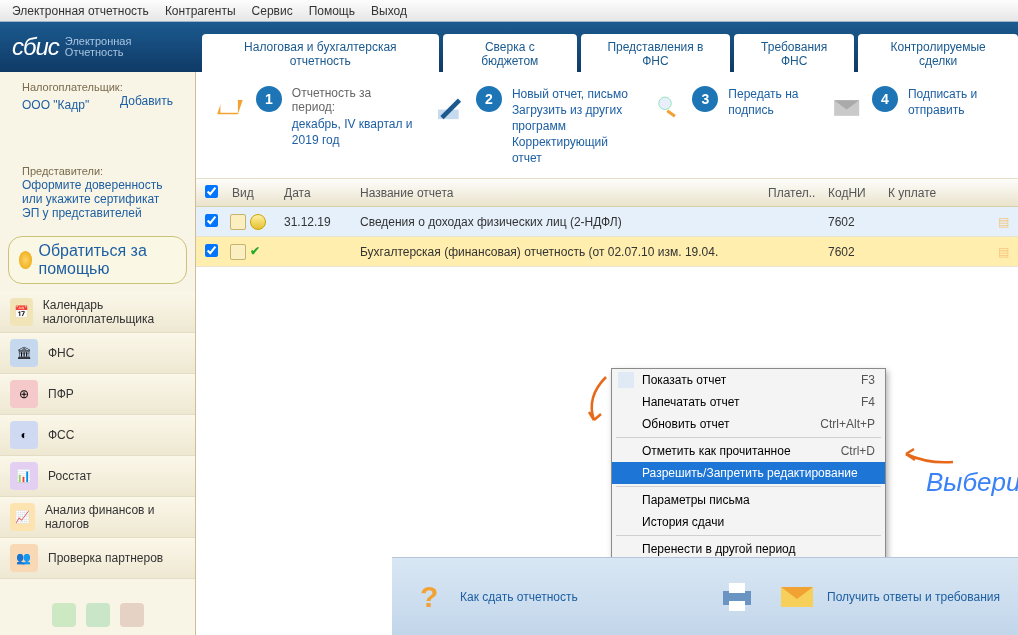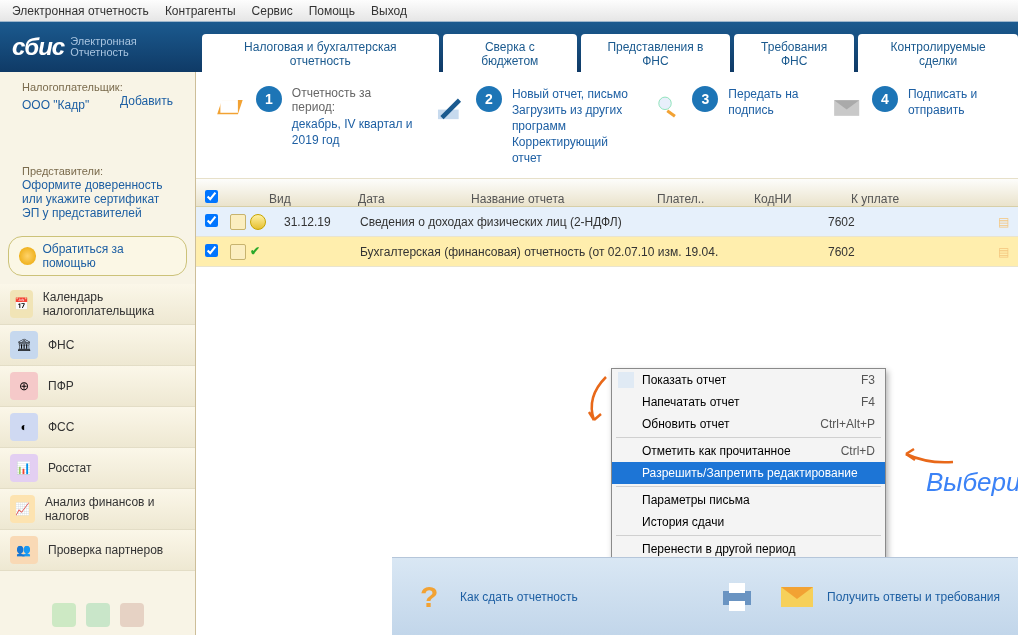--- a/index.html
+++ b/index.html
@@ -3,49 +3,49 @@
 <meta charset="utf-8">
 <style>
 * { box-sizing: border-box; margin: 0; padding: 0; font-family: Arial, sans-serif; }
 body { width: 1018px; height: 635px; background: #f5f1e4; overflow: hidden; font-size: 12px; position: relative; }
 
 .menubar { height: 22px; background: linear-gradient(#fdfdfd,#e6e6e6); border-bottom:1px solid #9db6cc; display:flex; align-items:center; padding:0 6px; gap:4px;}
 .menubar span { padding:2px 6px; color:#333; }
 
 .header { height:50px; background: linear-gradient(#1b5a8f,#0f3a66); display:flex; align-items:center;}
 .logo { display:flex; align-items:center; padding:0 12px; width:196px;}
-.logo-text { color:#fff; font-style:italic; font-weight:bold; font-size:24px; letter-spacing:-1px;}
+.logo-text { color:#fff; font-style:italic; font-weight:normal; font-size:24px; letter-spacing:-1px;}
 .logo-sub { color:#a9c5e0; font-size:11px; line-height:11px; margin-left:6px;}
 .tabs { flex:1; display:flex; height:100%; align-items:flex-end; gap:4px; padding-left:6px;}
 .tab { background:#fff; border-top-left-radius:4px; border-top-right-radius:4px; padding:6px 14px 4px; color:#1b5a8f; font-size:12px; min-height:36px; display:flex; align-items:center; text-align:center;}
 .tab.active { color:#1b5a8f; font-weight:normal;}
 
 .main { display:flex; height: calc(635px - 22px - 50px);}
 .sidebar { width:196px; background:#f8f4e6; border-right:1px solid #cdbe99; display:flex; flex-direction:column;}
 .sb-block { padding:8px 22px; font-size:12px; color:#333;}
 .sb-block a { color:#1d5fa3; text-decoration:none;}
 .sb-label { color:#7a6b4d; font-size:11px;}
-.sb-help { margin:8px; padding:5px 10px; border:1px solid #ccc279; border-radius:14px; background:#fbf7e5; display:flex; align-items:center; gap:6px; color:#1d5fa3; font-size:12px;}
+.sb-help { margin:8px; padding:5px 10px; border:1px solid #ccc279; border-radius:14px; background:#fbf7e5; display:flex; align-items:center; gap:6px; color:#1d5fa3; font-size:16px;}
 .sb-help .orb { width:18px;height:18px;border-radius:50%;background:radial-gradient(#ffd36a,#e9a400);}
 .sbnav { display:flex; flex-direction:column; }
 .sbnav-item { display:flex; align-items:center; gap:10px; padding:6px 10px; border-bottom:1px solid #e3ddc6; background:linear-gradient(#fbf7e9,#eee8d2);}
 .sbnav-item .ic { width:28px;height:28px;border-radius:4px; display:flex;align-items:center;justify-content:center;}
 .sbnav-item .txt { color:#333; font-size:12px; line-height:14px;}
 .badges { margin-top:auto; display:flex; gap:10px; justify-content:center; padding:8px 0;}
 .badges span{ width:24px;height:24px;border-radius:4px; display:inline-block;}
 
 .content { flex:1; background:#fff; display:flex; flex-direction:column; position:relative;}
 .steps { display:flex; padding:14px 18px 12px; gap:18px; border-bottom:1px solid #e7e0c9;}
 .step { display:flex; gap:10px;}
 .circ { width:26px;height:26px;border-radius:50%;background:#1d75b6;color:#fff;font-weight:bold;display:flex;align-items:center;justify-content:center;font-size:14px;}
 .step-title { color:#666; font-size:12px; margin-bottom:2px;}
 .step-links a { display:block; color:#1d5fa3; font-size:12px; text-decoration:none; line-height:16px;}
 .step-ic { width:44px; height:44px;}
 
-.tablehead { display:flex; align-items:flex-end; background:linear-gradient(#fdfdfb,#eae3cc); border-bottom:1px solid #d7cfa8; height:28px; font-size:12px; color:#555;gap:37px;}
+.tablehead { display:flex; align-items:center; background:linear-gradient(#fdfdfb,#eae3cc); border-bottom:1px solid #d7cfa8; height:28px; font-size:12px; color:#555;}
 .th-chk { width:30px; text-align:center;}
 .th-vid { width:58px; padding-left:6px;}
 .th-date { width:70px;}
 .th-name { flex:1; padding-left:6px;}
 .th-pl { width:60px;}
 .th-kod { width:60px;}
 .th-due { width:110px;}
 .th-end{width:20px;}
 
 .row { display:flex; align-items:center; height:30px; border-bottom:1px solid #e9e4cf; font-size:12px; color:#333;}

